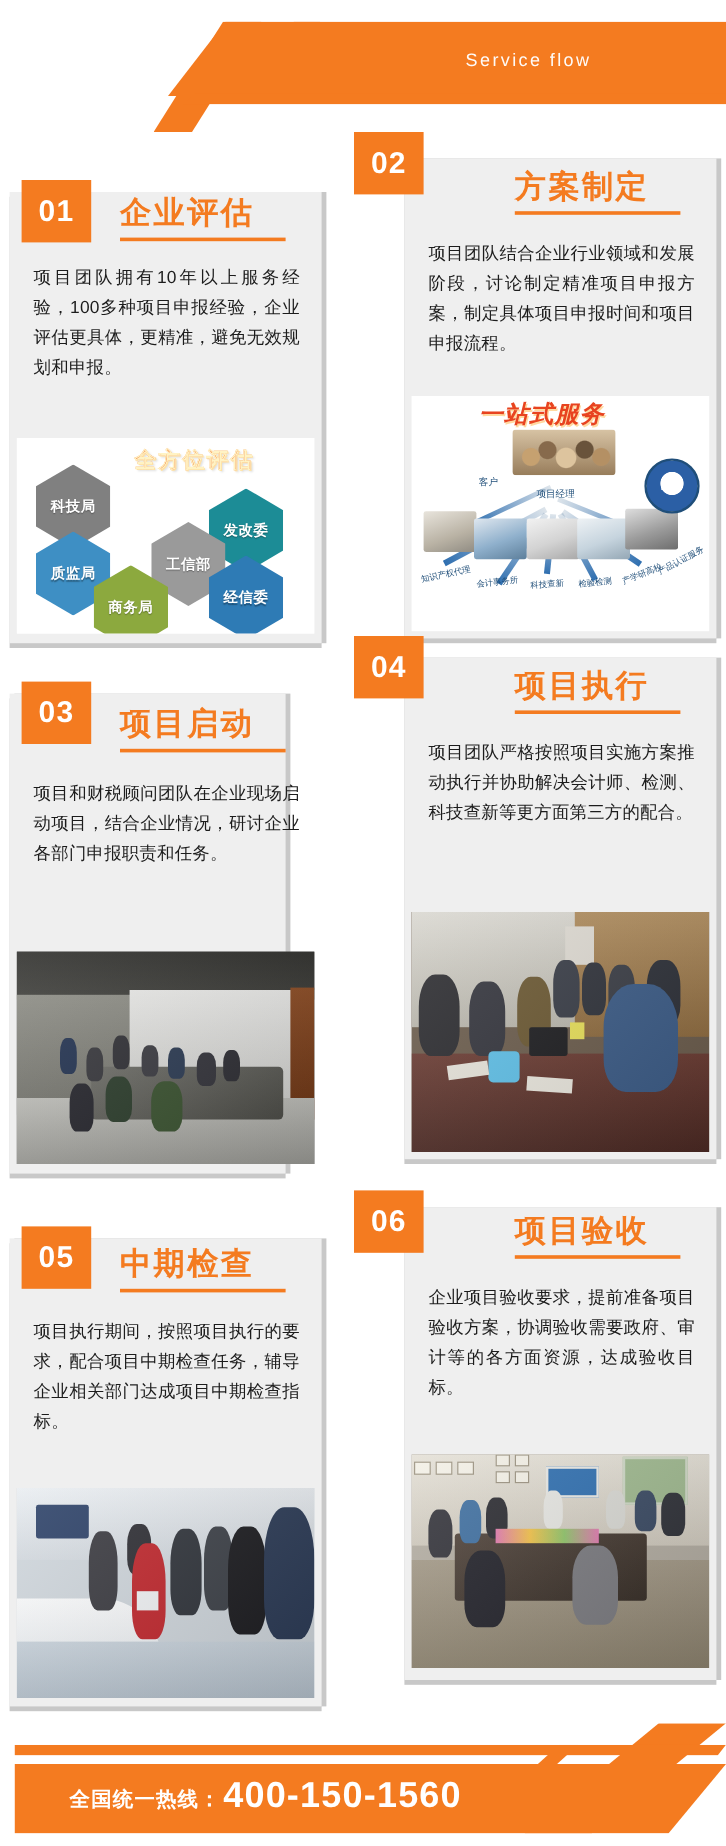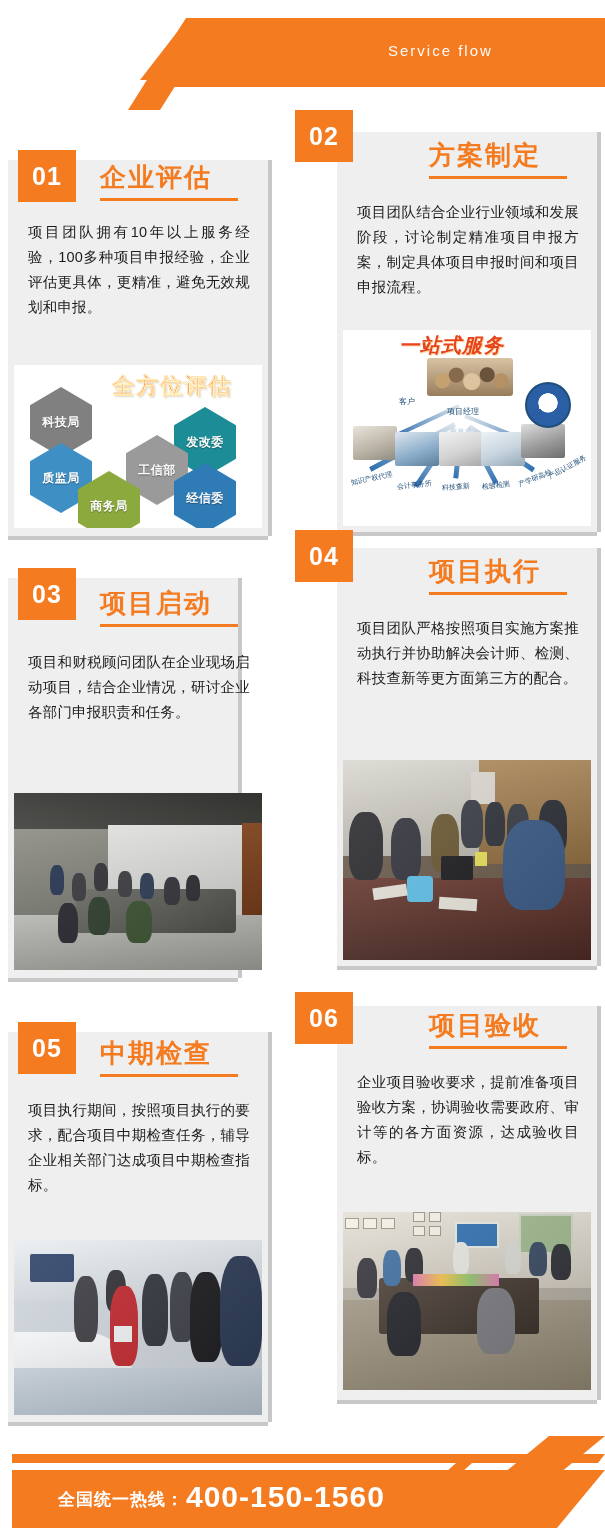--- a/index.html
+++ b/index.html
@@ -130,21 +130,21 @@
     font-size: 12px;
     font-weight: bold;
     text-align: center;
     line-height: 14px;
     letter-spacing: .5px;
     text-shadow: 0 1px 1px rgba(0,0,0,.35);
   }
   .hex-title {
     position: absolute;
     left: 98px; top: 6px;
-    font-size: 22px;
+    font-size: 18px;
     font-weight: bold;
     color: #F05A18;
     letter-spacing: 2px;
     text-shadow: 1px 1px 0 #ffe0a0, 2px 2px 2px rgba(0,0,0,.15);
     -webkit-text-stroke: .4px #fff3c4;
   }
 
   
   .oss { position: absolute; inset: 0; background: #ffffff; }
   .oss-title {
@@ -190,21 +190,21 @@
     white-space: nowrap;
   }
   .oss-arrow {
     position: absolute;
     height: 0; border-left: 0;
     background: linear-gradient(90deg, rgba(31,78,121,.15), #2f6fb0);
     transform-origin: left center;
   }
   .oss-badge {
     position: absolute;
-    right: 20px; top: 52px;
+    right: 8px; top: 52px;
     width: 46px; height: 46px;
     border-radius: 50%;
     background: radial-gradient(circle at 50% 45%, #ffffff 0 30%, #2b5fa5 32% 100%);
     border: 2px solid #1f4e79;
     color: #ffffff;
     font-size: 11px;
     font-weight: bold;
     display: flex; align-items: center; justify-content: center;
   }
 

